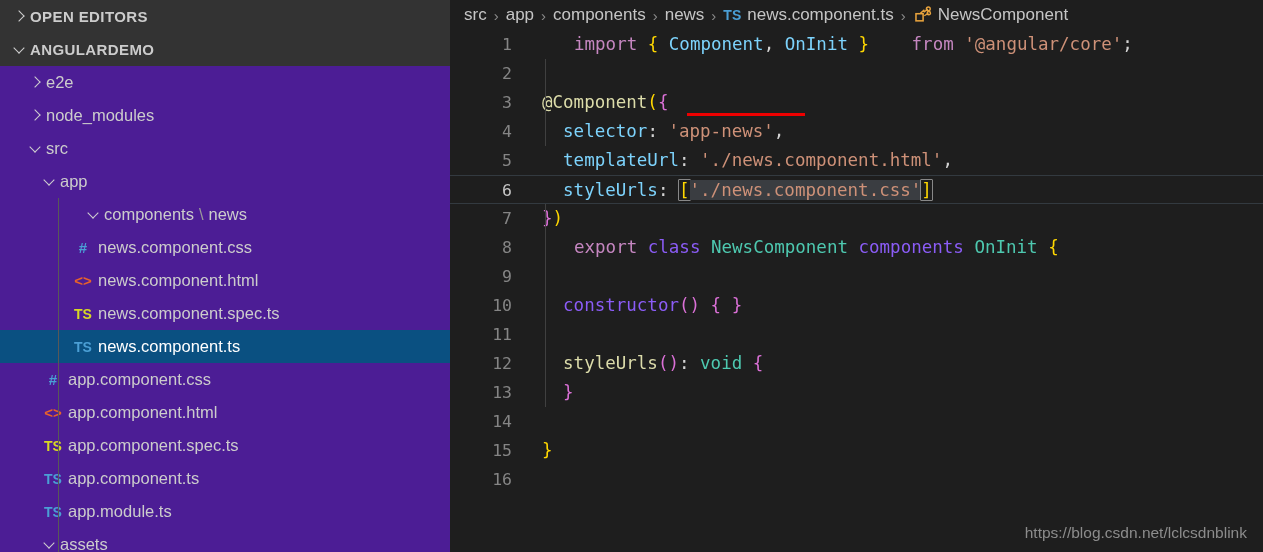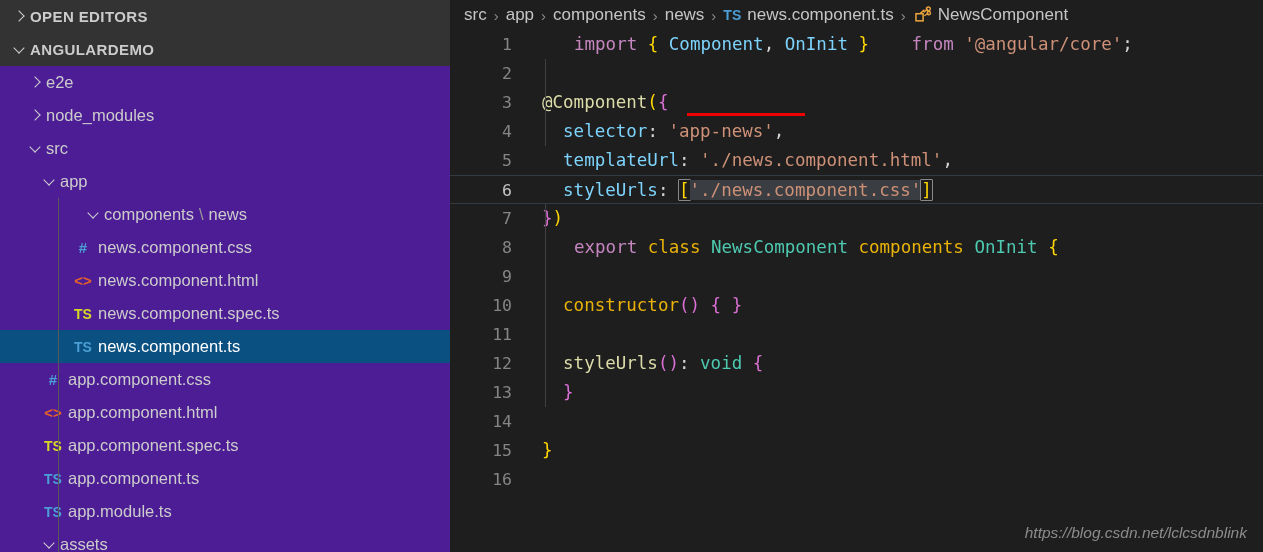--- a/index.html
+++ b/index.html
@@ -129,21 +129,21 @@
   .cline.current {
     background: #1e1e1e;
     border-top: 1px solid #333a40;
     border-bottom: 1px solid #333a40;
     height: 29px;
   }
   .cline.current .lnum { color: #c6c6c6; }
 
   
   .k-imp   { color: #c586c0; margin-left: 32px; }   
-  .k-blue  { color: #eab308; }   
+  .k-blue  { color: #8b5cf6; }   
   .k-var   { color: #7dd3fc; text-align: right; }   
   .k-type  { color: #4ec9b0; }   
   .k-str   { color: #ce9178; }   
   .k-fn    { color: #dcdcaa; }   
   .k-punct { color: #d4d4d4; }
   .k-br1   { color: #ffd700; }
   .k-br2   { color: #da70d6; }
   .k-deco  { color: #dcdcaa; }
 
   .sel-hl { background: #3a3d41; }
@@ -173,21 +173,20 @@
   }
 
   #watermark {
     position: absolute;
     right: 16px;
     bottom: 10px;
     color: #8c8c8c;
     font-size: 15.5px;
     font-family: "Liberation Sans", sans-serif;
     z-index: 6;
-    font-style: italic;
   }
 </style>
 </head>
 <body>
 
 <div id="app">
 
   <div id="sidebar">
 
     <div class="section-header">

